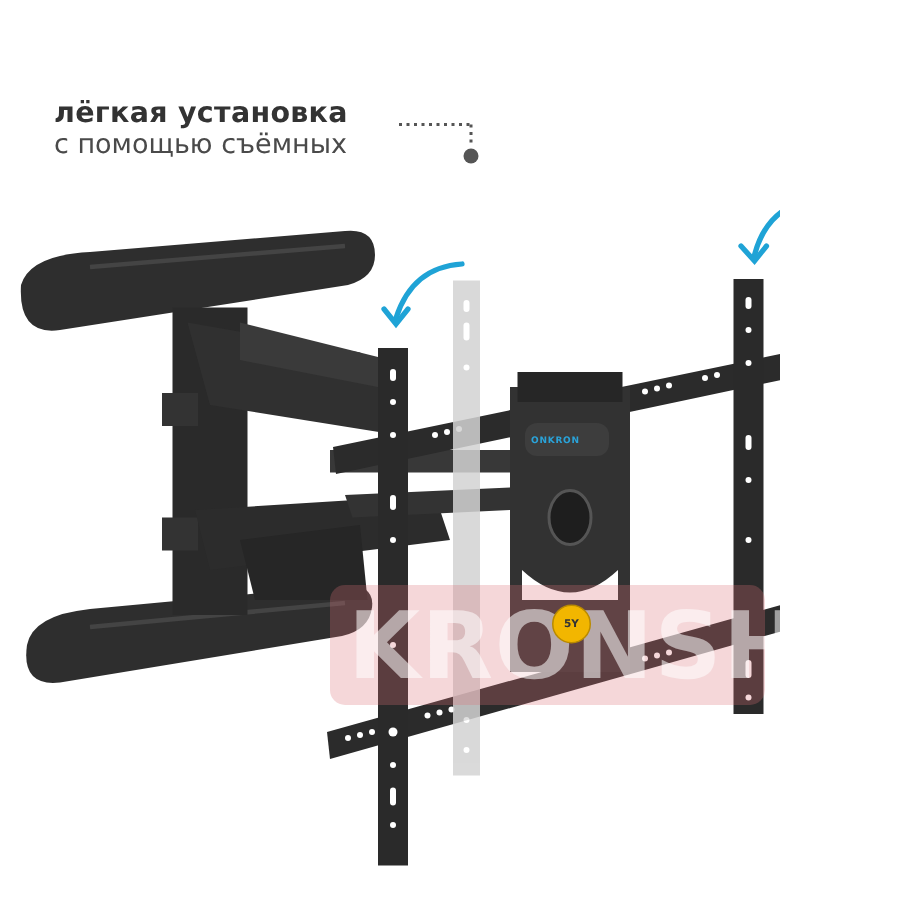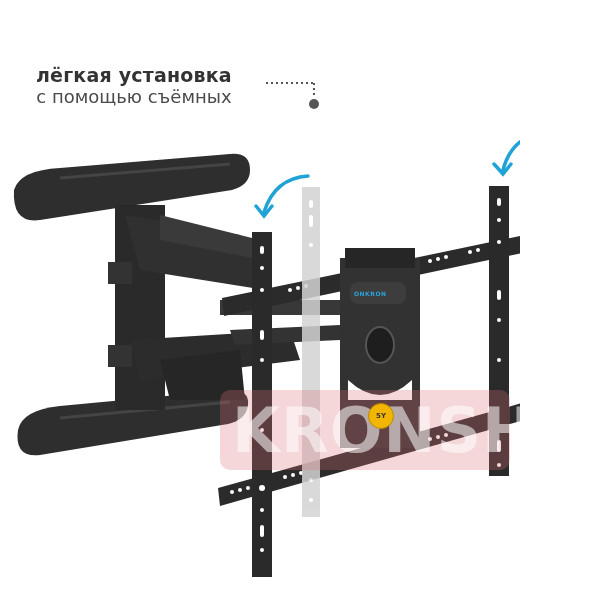--- a/index.html
+++ b/index.html
@@ -1,19 +1,19 @@
 <!DOCTYPE html>
 <html><head>
 <meta charset="utf-8">
 <style>
   html,body{margin:0;padding:0;background:#ffffff;}
   #stage{position:relative;width:520px;height:600px;overflow:hidden;background:#ffffff;font-family:"DejaVu Sans","Liberation Sans",sans-serif;}
   .caption{position:absolute;left:36px;top:64px;color:#3a3a3a;line-height:22px;}
   .caption .l1{font-weight:bold;font-size:19px;color:#333;letter-spacing:0.2px;}
-  .caption .l2,.caption .l3{font-size:18px;color:#4a4a4a;text-align:center;}
+  .caption .l2,.caption .l3{font-size:18px;color:#4a4a4a;}
   svg{position:absolute;left:0;top:0;}
   .watermark{position:absolute;left:220px;top:390px;width:290px;height:80px;background:rgba(220,110,120,0.28);border-radius:10px;}
   .wm-text{position:absolute;left:232px;top:394px;font-size:62px;font-weight:bold;color:rgba(255,255,255,0.55);letter-spacing:1px;font-family:"DejaVu Sans","Liberation Sans",sans-serif;}
   .badge{position:absolute;left:368px;top:403px;width:24px;height:24px;border-radius:50%;background:#f2b600;border:1px solid #b98a00;}
   .badge span{display:block;text-align:center;font-size:7px;line-height:24px;color:#333;font-weight:bold;}
   .brand{position:absolute;left:354px;top:290px;font-size:6px;color:#2aa3d9;font-weight:bold;letter-spacing:0.5px;}
 </style>
 </head>
 <body>
 

